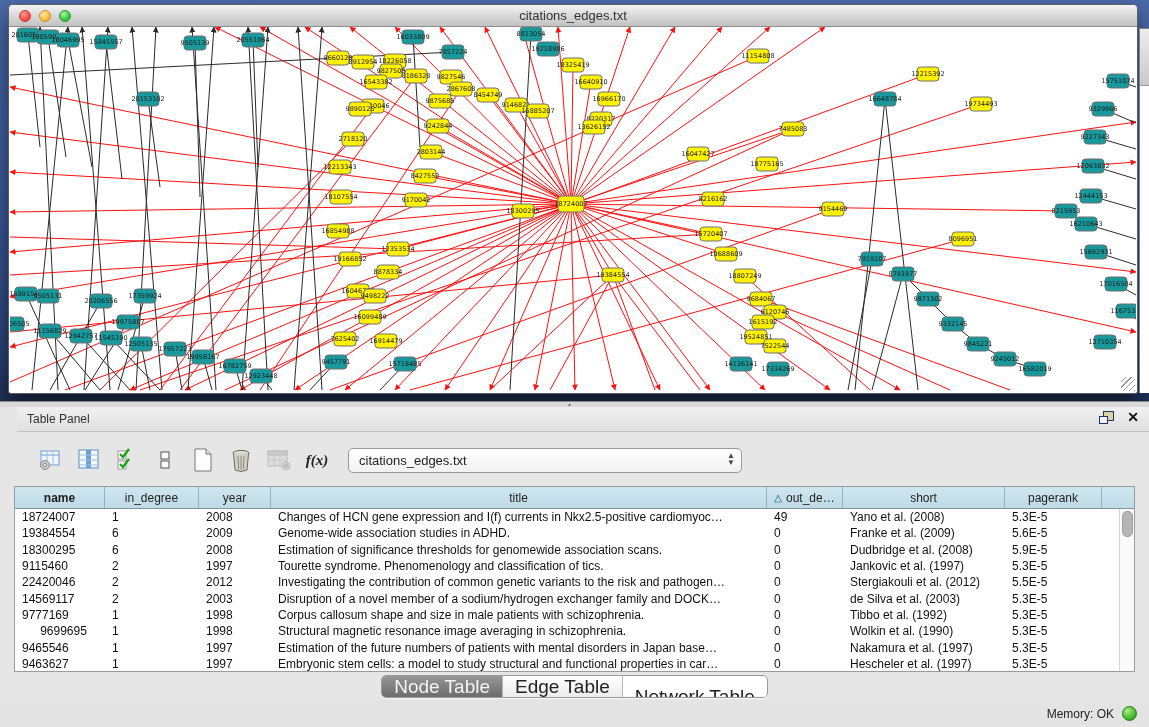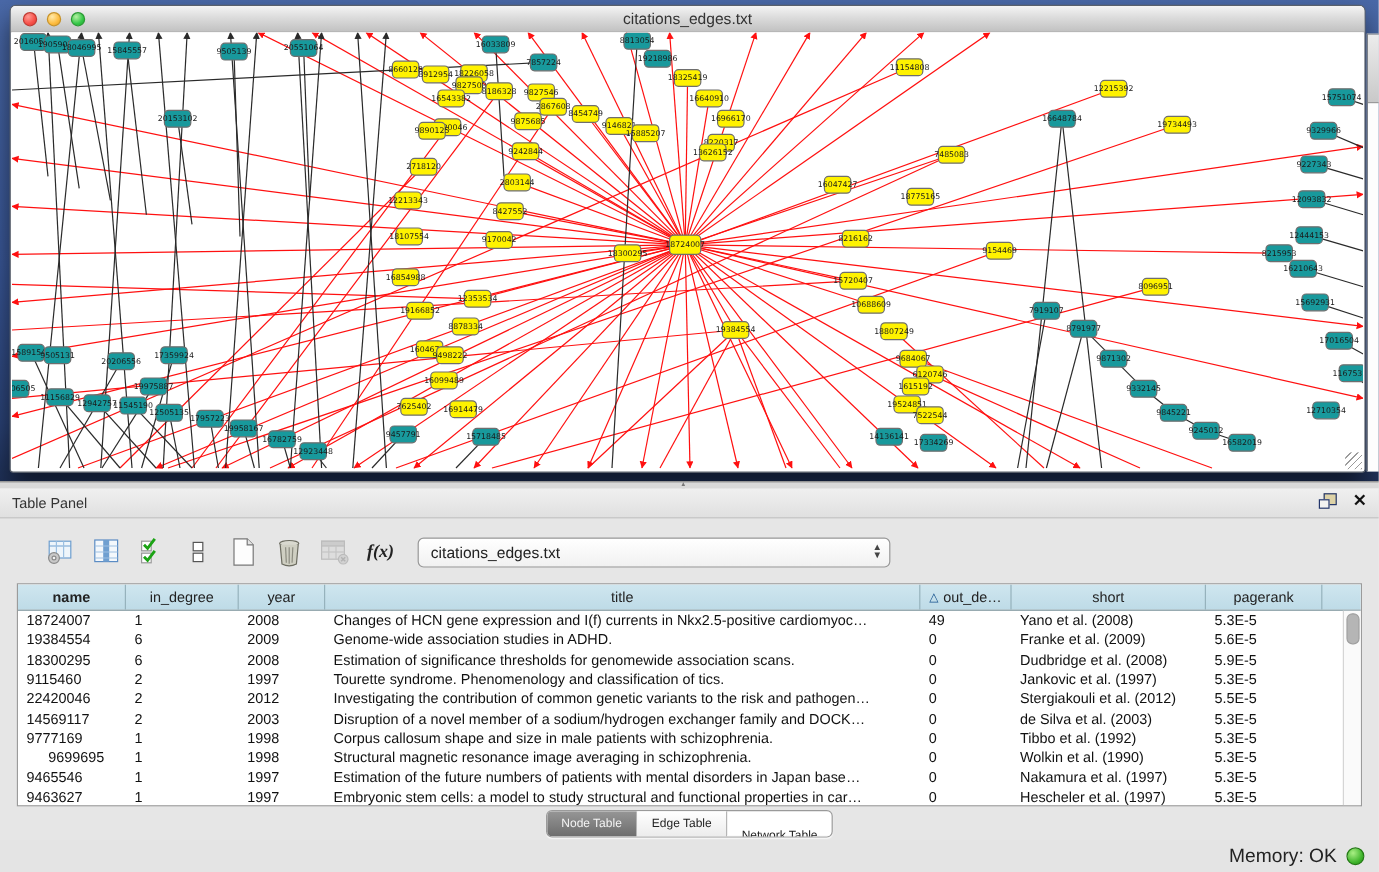--- a/index.html
+++ b/index.html
@@ -27,21 +27,21 @@
   .bg-window-sliver{position:absolute;right:0;top:28px;width:9px;height:364px;
      background:#fdfdfd;border-left:1px solid #7a7f88;border-top:1px solid #7a7f88;}
   .bg-window-sliver .tb{height:56px;background:linear-gradient(180deg,#ececec,#c9c9c9);border-bottom:1px solid #9a9a9a;}
   
   .split-divider{position:absolute;left:0;top:401px;width:1149px;height:6px;background:#d9d9d9;
                  border-top:1px solid #8a8a8a;box-sizing:border-box;}
   .split-handle{position:absolute;left:568px;top:0px;font-size:6px;color:#777;letter-spacing:1px;line-height:5px;}
   
   .table-panel{position:absolute;left:0;top:407px;width:1149px;height:320px;background:#E6E6E6;}
   .panel-header{position:relative;height:24px;background:linear-gradient(180deg,#f0f0f0,#e0e0e0);
-                border-bottom:1px solid #c2c2c2;}
+                border-bottom:1px solid #c2c2c2;margin-left:17px;}
   .panel-title{position:absolute;left:10px;top:5px;font-size:12px;color:#333;}
   .panel-buttons{position:absolute;right:10px;top:3px;display:flex;gap:12px;align-items:center;}
   .float-btn{position:relative;width:16px;height:15px;cursor:default;}
   .float-btn .sq1{position:absolute;left:4px;top:1px;width:9px;height:8px;border:1px solid #23366b;background:#ddd2a6;}
   .float-btn .sq2{position:absolute;left:0px;top:6px;width:7px;height:6px;border:1px solid #23366b;background:#f2f2f2;}
   .close-btn{font-size:14px;font-weight:bold;color:#111;line-height:15px;}
   
   .toolbar{position:absolute;left:0;top:32px;width:1149px;height:42px;display:flex;align-items:center;}
   .tool-btn{width:30px;height:30px;margin-left:8px;display:flex;align-items:center;justify-content:center;}
   .tool-btn:first-child{margin-left:36px;}
@@ -63,28 +63,28 @@
   .thead .sort{margin-right:4px;font-size:10px;color:#14508c;}
   .tbody{position:absolute;left:0;top:22px;right:14px;bottom:0;overflow:hidden;}
   .trow{display:flex;height:16.3px;align-items:center;font-size:12px;color:#111;}
   .trow .c{box-sizing:border-box;white-space:nowrap;overflow:hidden;padding-left:7px;}
   .vscroll{position:absolute;right:0;top:22px;bottom:0;width:14px;background:#fafafa;border-left:1px solid #d5d5d5;}
   .vthumb{position:absolute;left:2px;top:2px;width:9px;height:24px;border-radius:5px;background:#b5b5b5;border:1px solid #a0a0a0;}
   
   .tabs-bar{position:absolute;left:0;top:268px;width:1149px;height:24px;display:flex;justify-content:center;}
   .seg{display:flex;height:21px;border:1px solid #9a9a9a;border-radius:5px;overflow:hidden;
        background:#fff;box-shadow:0 1px 1px rgba(255,255,255,.7);}
-  .seg .tab{padding:0 12px;display:flex;align-items:center;font-size:10px;color:#222;
+  .seg .tab{padding:0 12px;display:flex;align-items:center;font-size:19px;color:#222;
             background:linear-gradient(180deg,#ffffff,#ececec);border-right:1px solid #b5b5b5;}
   .seg .tab:last-child{border-right:none;margin-top:20px;}
   .seg .tab.selected{background:linear-gradient(180deg,#969696,#6d6d6d);color:#f4f4f4;}
   
   .status-bar{position:absolute;left:0;top:700px;width:1149px;height:27px;background:#E4E4E4;
               display:flex;align-items:center;justify-content:flex-end;}
-  .mem-label{font-size:16px;color:#222;margin-right:8px;}
+  .mem-label{font-size:12px;color:#222;margin-right:8px;}
   .mem-dot{width:13px;height:13px;border-radius:50%;margin-right:12px;
            background:radial-gradient(circle at 35% 30%,#a9ef84,#3db32a 65%,#2a8f1c);border:1px solid #247a15;}
 </style>
 </head>
 <body>
 
 <div class="desktop">
   <div class="graph-window">
     <div class="titlebar">
       <div class="lights">

